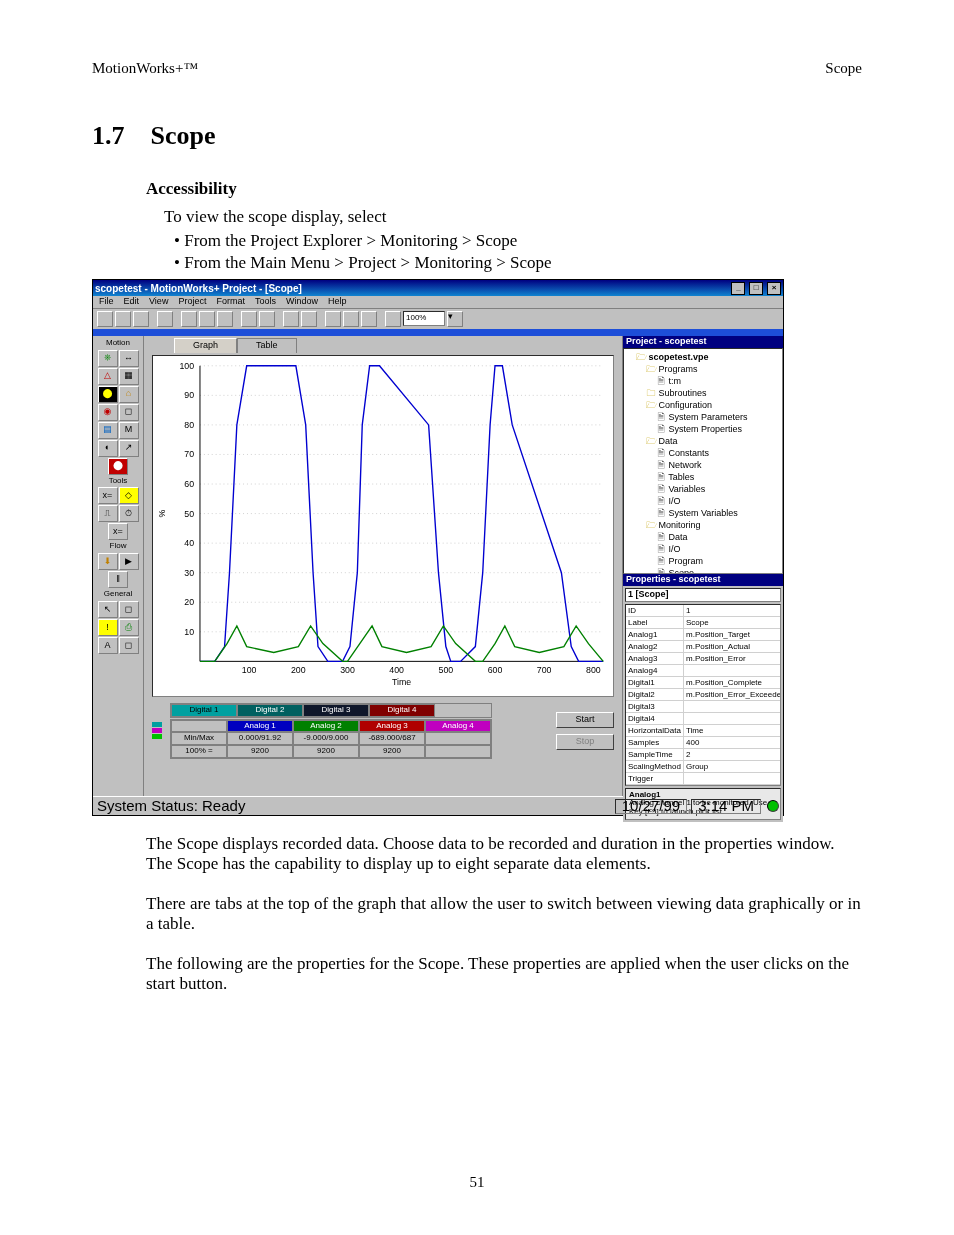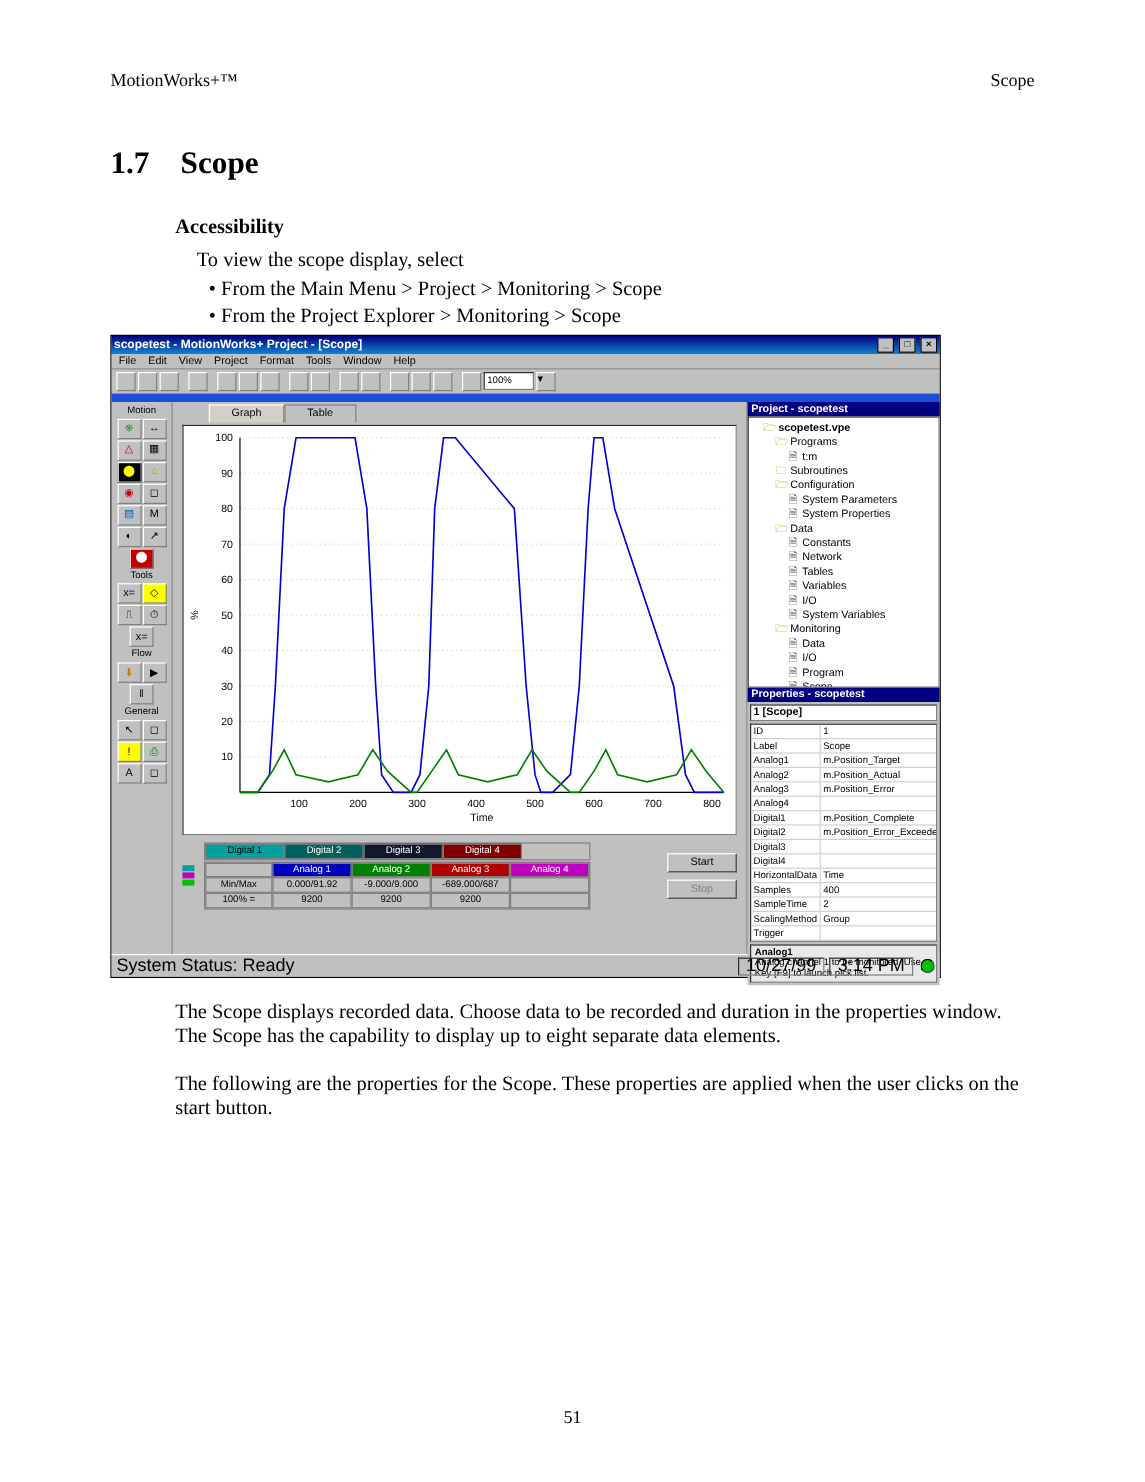--- a/index.html
+++ b/index.html
@@ -196,22 +196,22 @@
   </div>
 
   <h1 class="section">
     <span>1.7</span>&nbsp;&nbsp;&nbsp;
     <span>Scope</span>
   </h1>
 
   <div class="indent">
     <h2 class="subhead">Accessibility</h2>
     <p class="intro-line">To view the scope display, select</p>
+    <p class="bullet">•  From the Project Explorer &gt; Monitoring &gt; Scope</p>
     <p class="bullet">•  From the Main Menu &gt; Project &gt; Monitoring &gt; Scope</p>
-    <p class="bullet">•  From the Project Explorer &gt; Monitoring &gt; Scope</p>
 
     <div class="shot">
 
       <div class="titlebar">
         <span>scopetest - MotionWorks+ Project - [Scope]</span>
         <span class="winbtns">
           <span>_</span>
           <span>□</span>
           <span>×</span>
         </span>
@@ -488,17 +488,18 @@
       <div class="statusbar">
         <span>System Status: Ready</span>
         <span style="flex:1"></span>
         <span class="cell">10/27/99</span>
         <span class="cell">3:14 PM</span>
         <span class="led"></span>
       </div>
     </div>
 
     <p class="body-para">The Scope displays recorded data.  Choose data to be recorded and duration in the properties window.  The Scope has the capability to display up to eight separate data elements.</p>
+    <p class="body-para">There are tabs at the top of the graph that allow the user to switch between viewing data graphically or in a table.</p>
     <p class="body-para">The following are the properties for the Scope. These properties are applied when the user clicks on the start button.</p>
   </div>
 
   <div class="pgnum">51</div>
 </div>
 
 </body></html>

